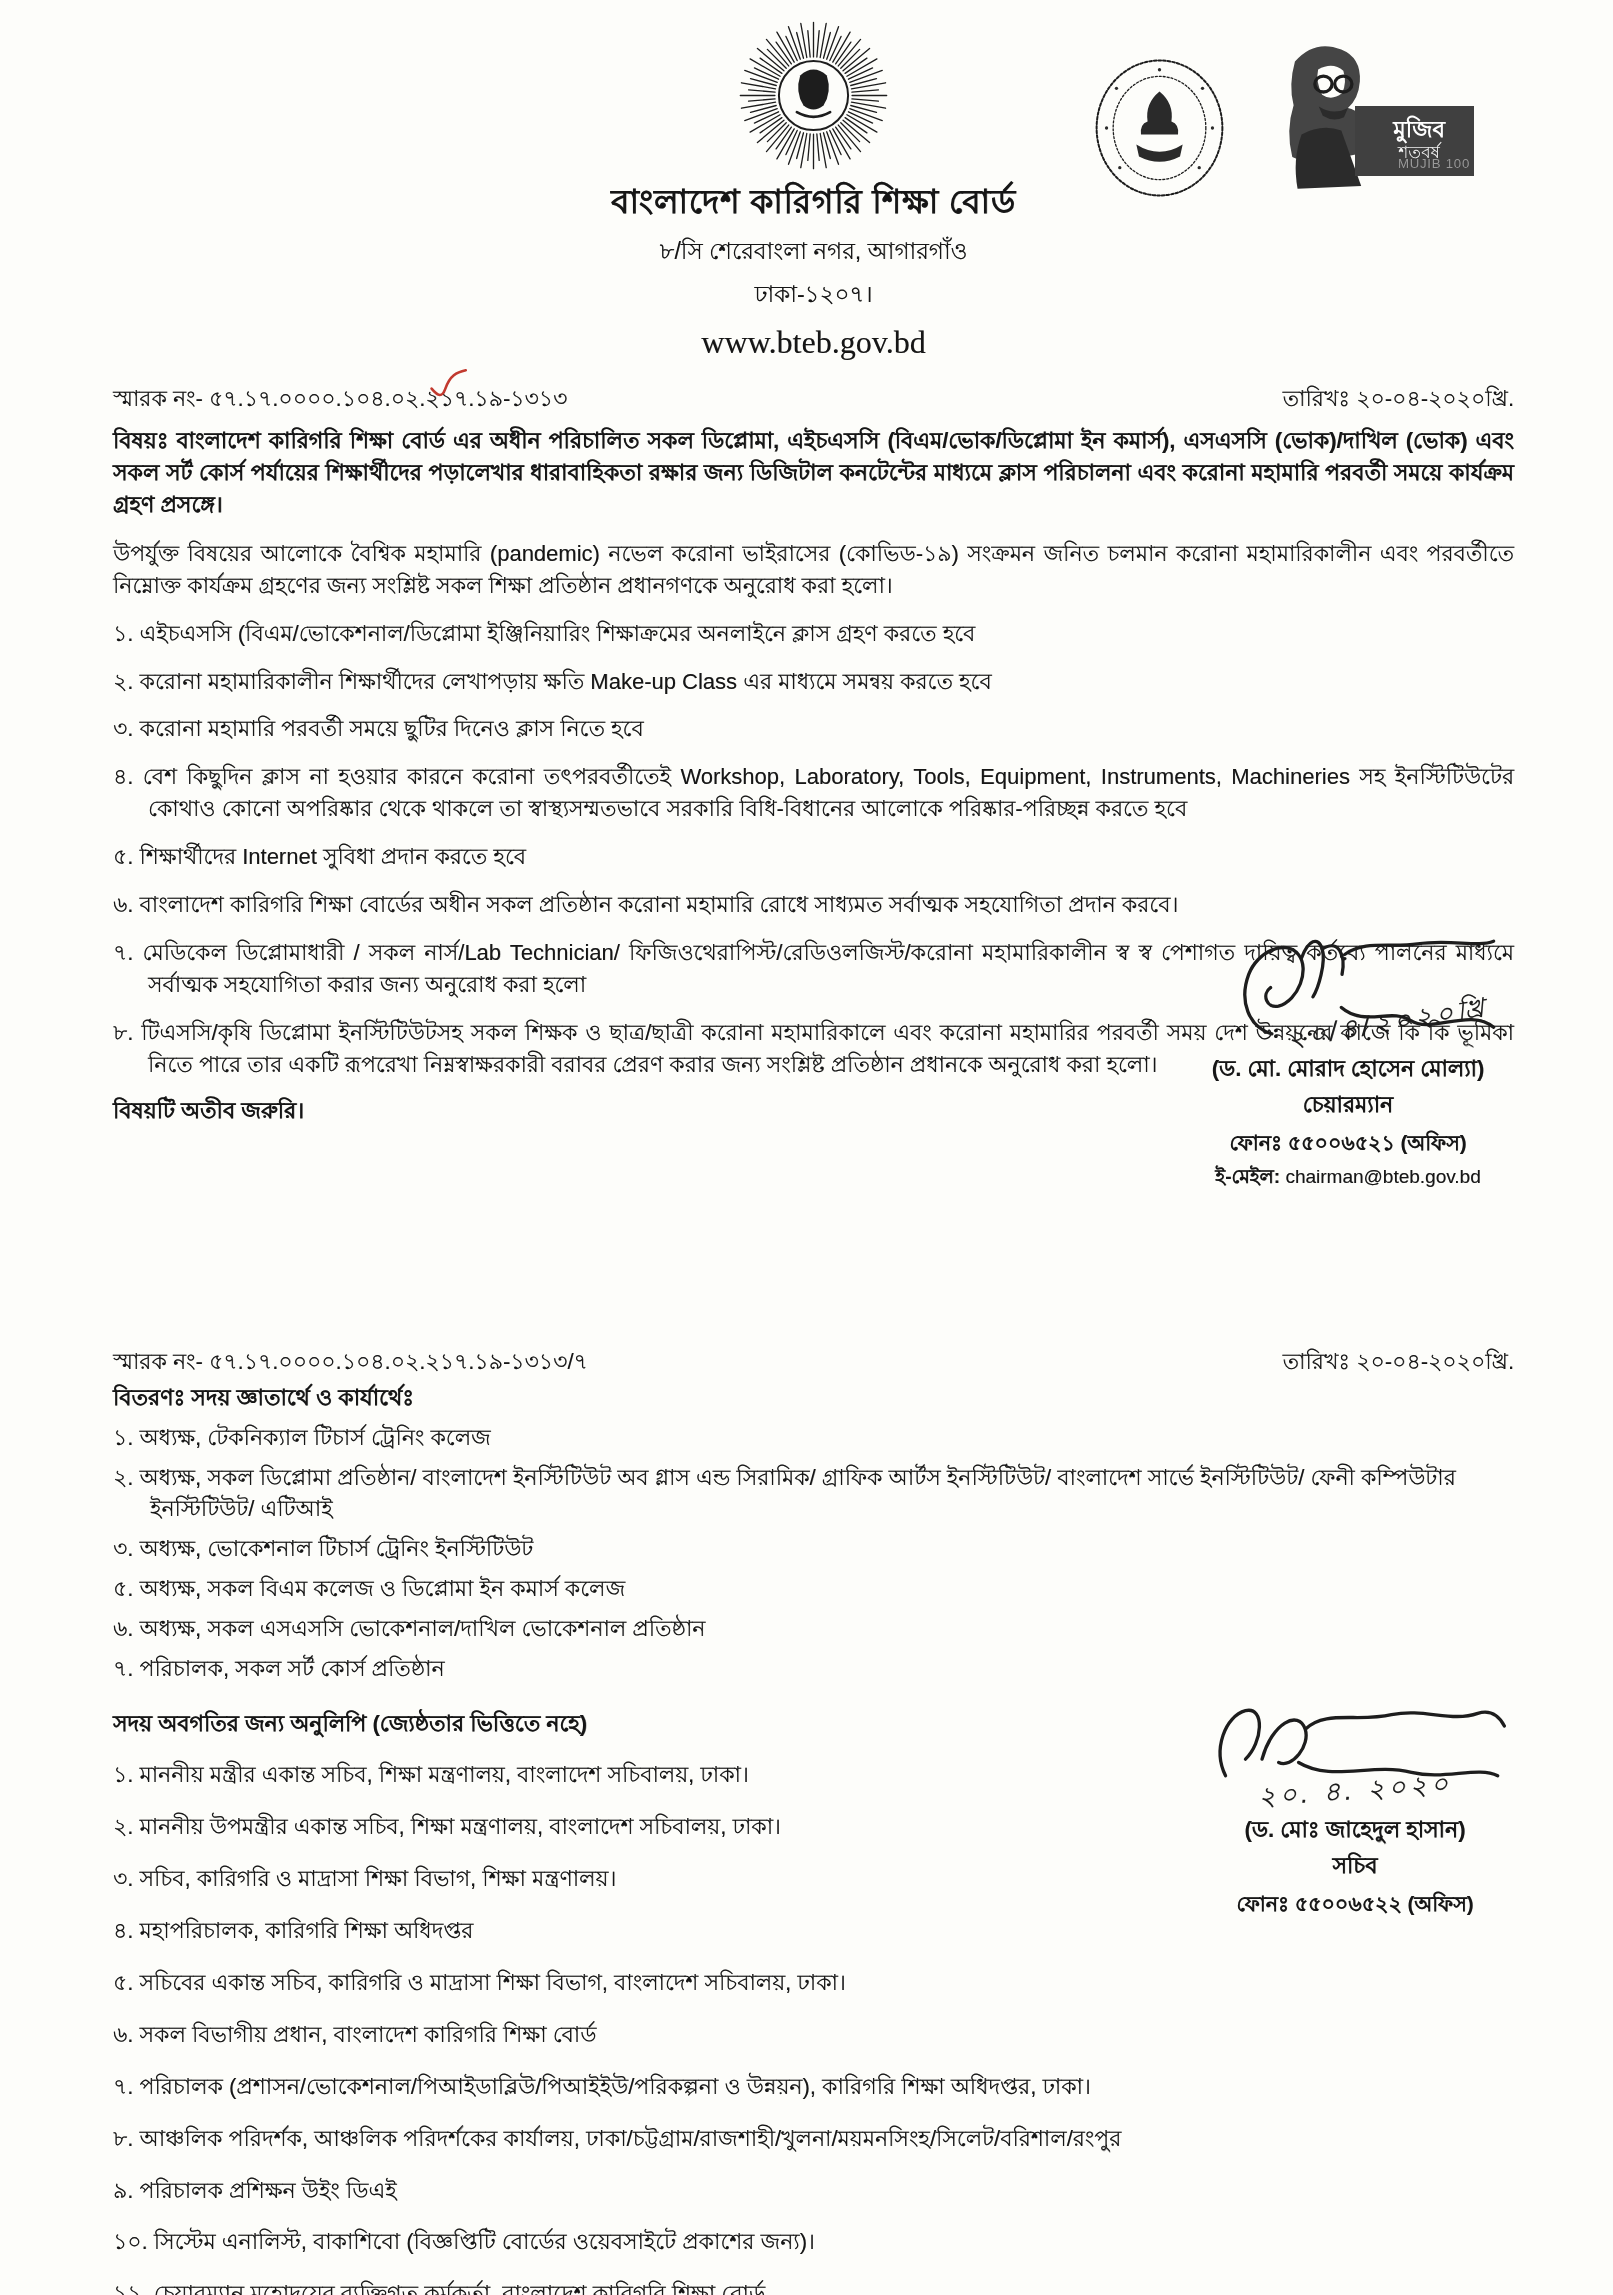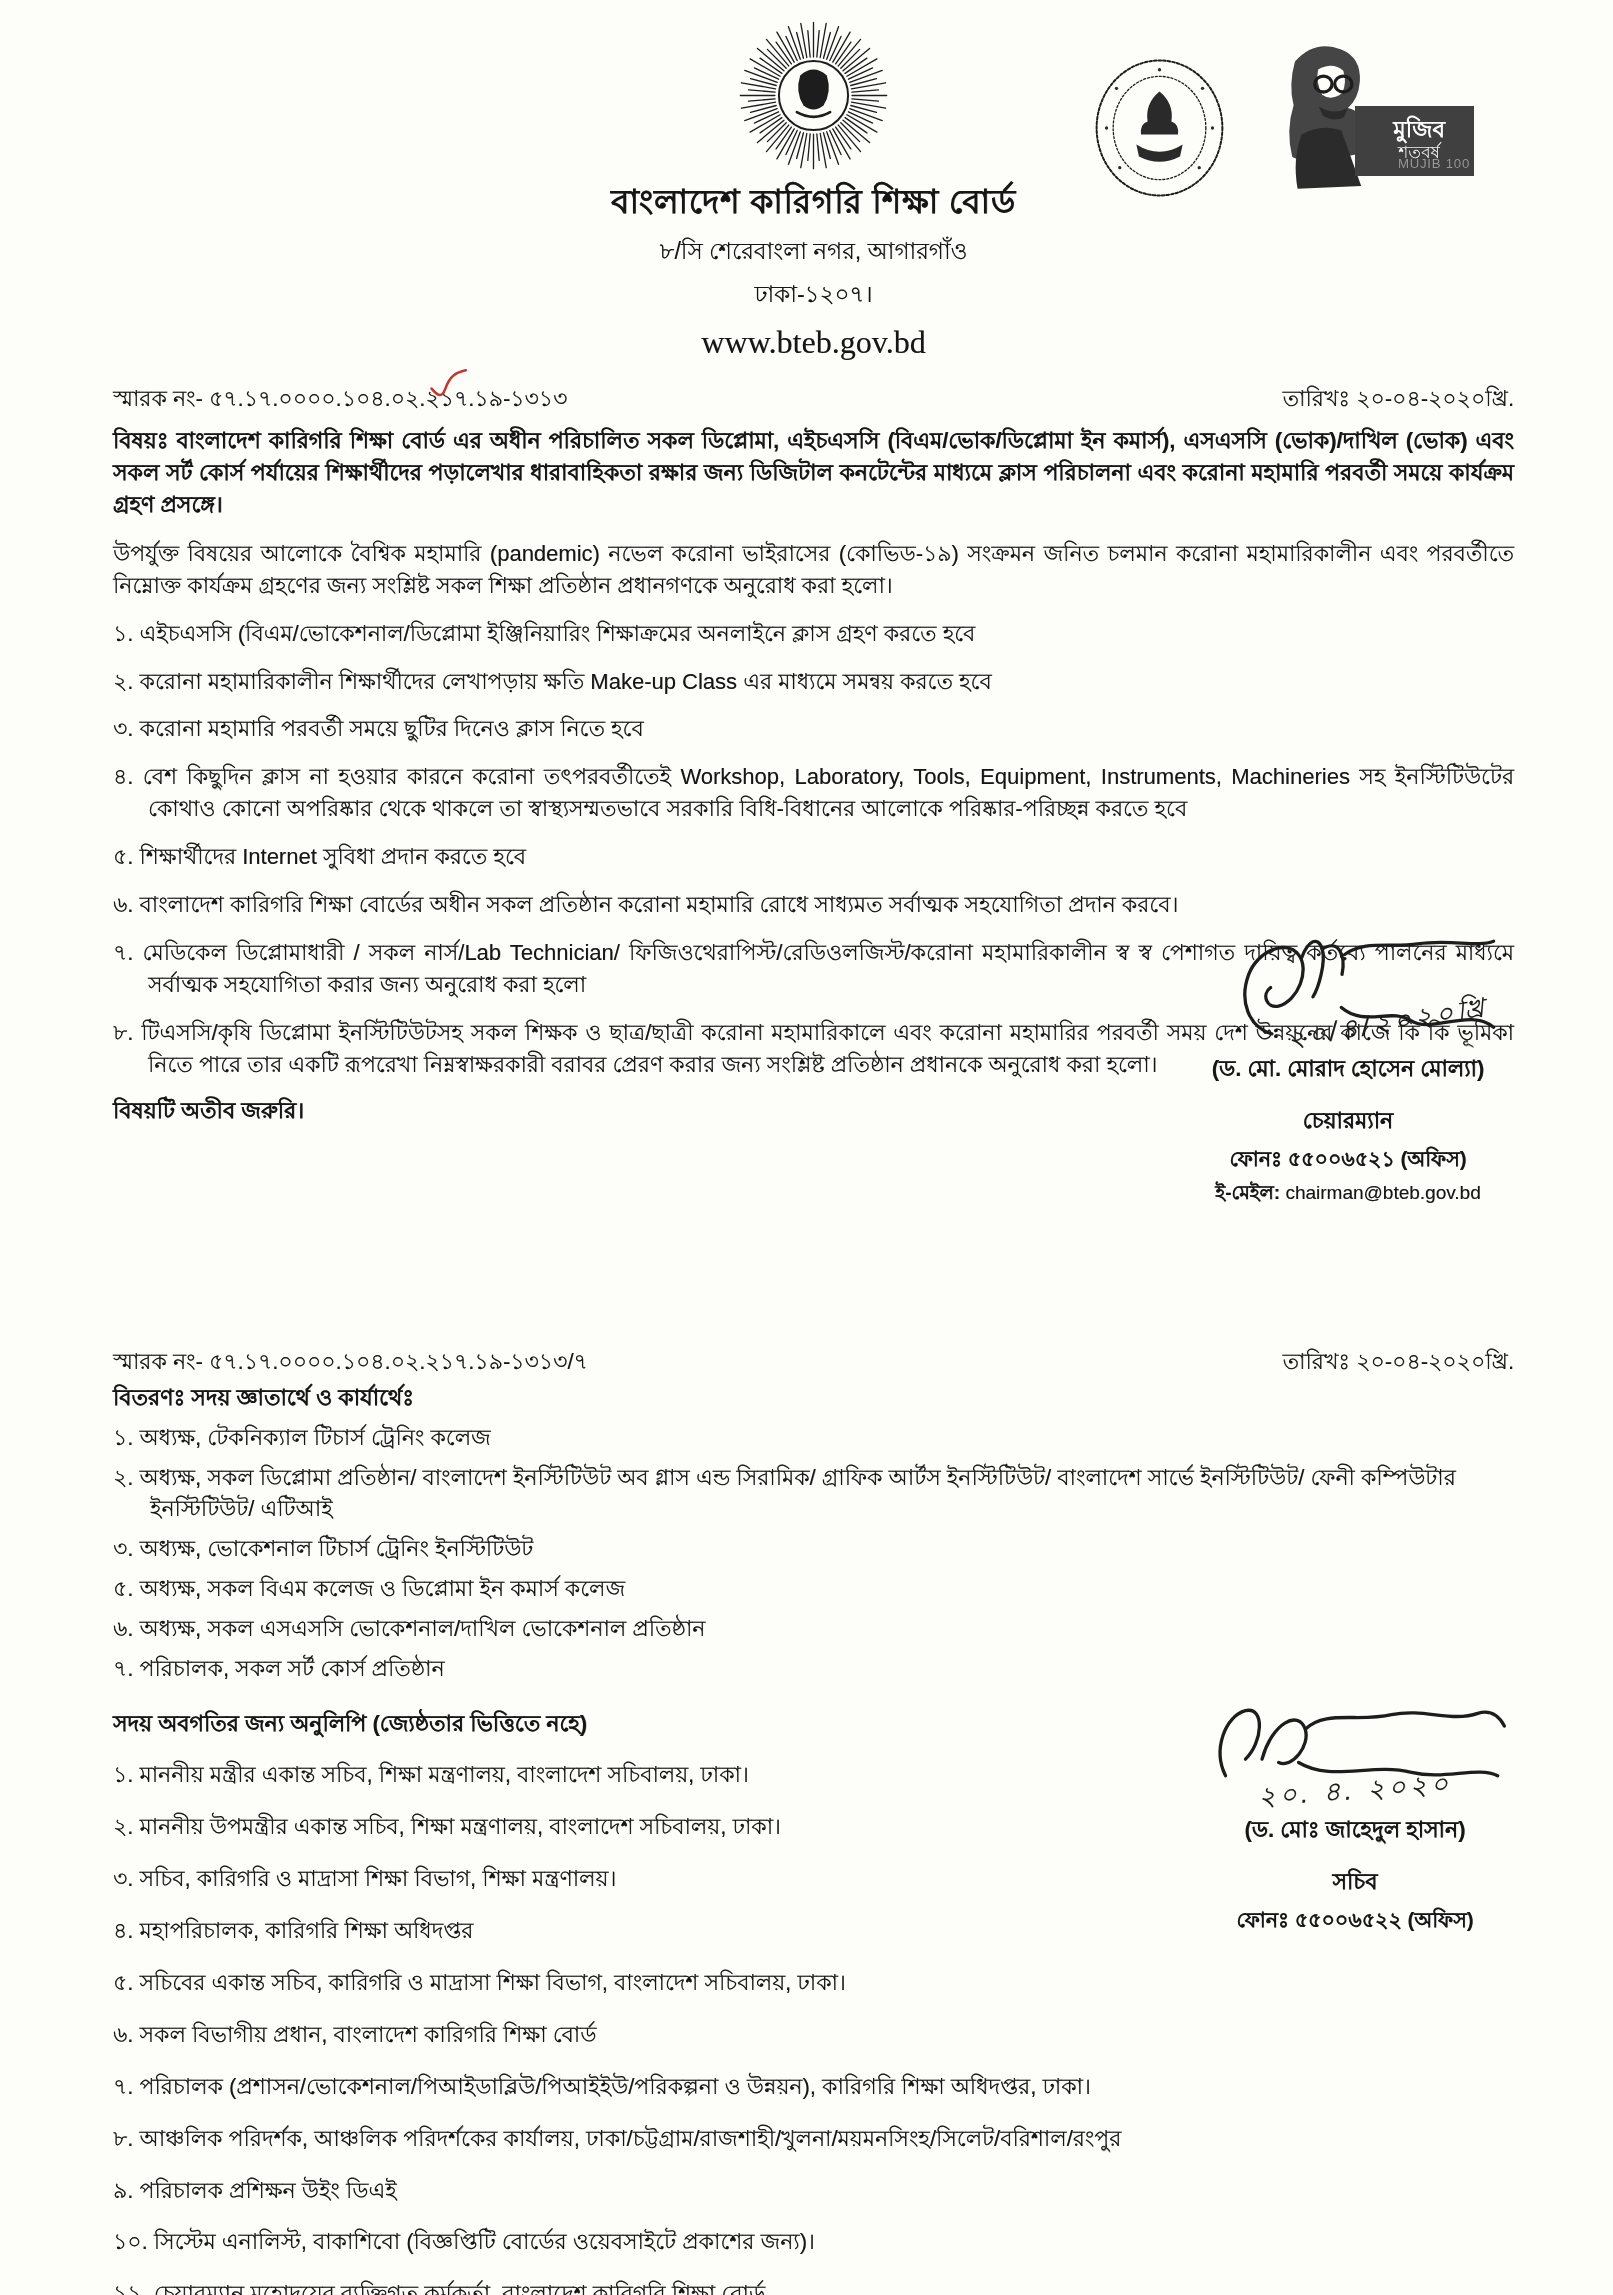--- a/index.html
+++ b/index.html
@@ -42,21 +42,21 @@
   .urgent{font-weight:bold;margin-top:14.6px;}
   
   .sign-block{position:absolute;text-align:center;}
   .sign-chairman{top:928px;right:80px;width:372px;}
   .sign-secretary{top:1696px;right:73px;width:372px;}
   .sign-scribble{display:block;margin:0 auto;}
   .hand-date{font-style:italic;font-size:26.5px;letter-spacing:4px;margin-top:-38px;margin-bottom:4px;
     transform:rotate(-4deg);color:#1c1c1c;}
   .hand-date.chair{transform:rotate(-9deg) translateX(40px);margin-top:-57px;}
   .sign-name{font-weight:bold;font-size:22px;margin-top:5px;}
-  .sign-role{font-size:22px;font-weight:bold;margin-top:20px;}
+  .sign-role{font-size:22px;font-weight:bold;margin-top:4px;}
   .sign-phone{font-size:20.6px;font-weight:bold;margin-top:6.6px;}
   .sign-email{font-size:19px;margin-top:5.3px;}
   .sign-email .lbl{font-weight:bold;}
   
   .memo-row.second{margin-top:219px;}
   .dist-heading{font-weight:bold;margin-top:4px;}
   .dist-list .list-item{padding-left:37px;text-indent:-37px;margin-top:8px;max-width:1314px;}
   .cc-heading{font-weight:bold;margin-top:22.6px;}
   .cc-list .list-item{padding-left:42px;text-indent:-42px;margin-top:20px;max-width:1168px;}
   

